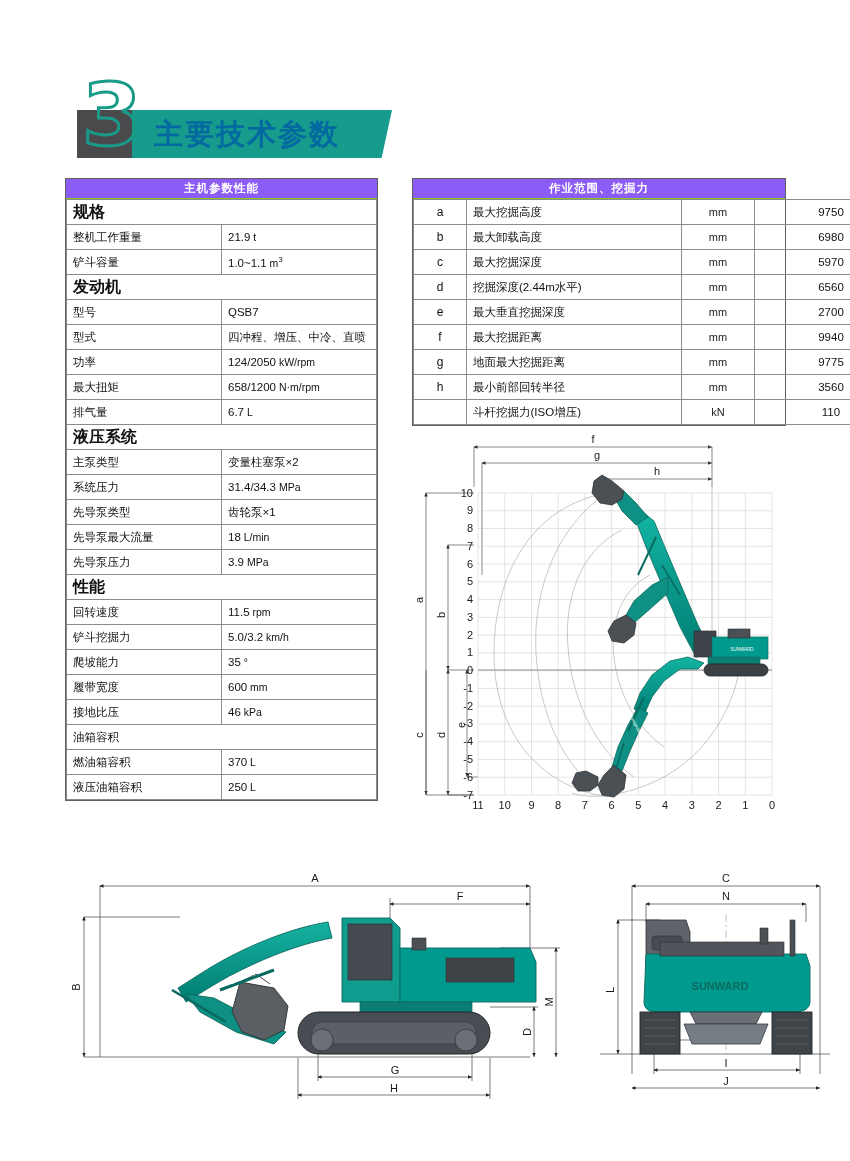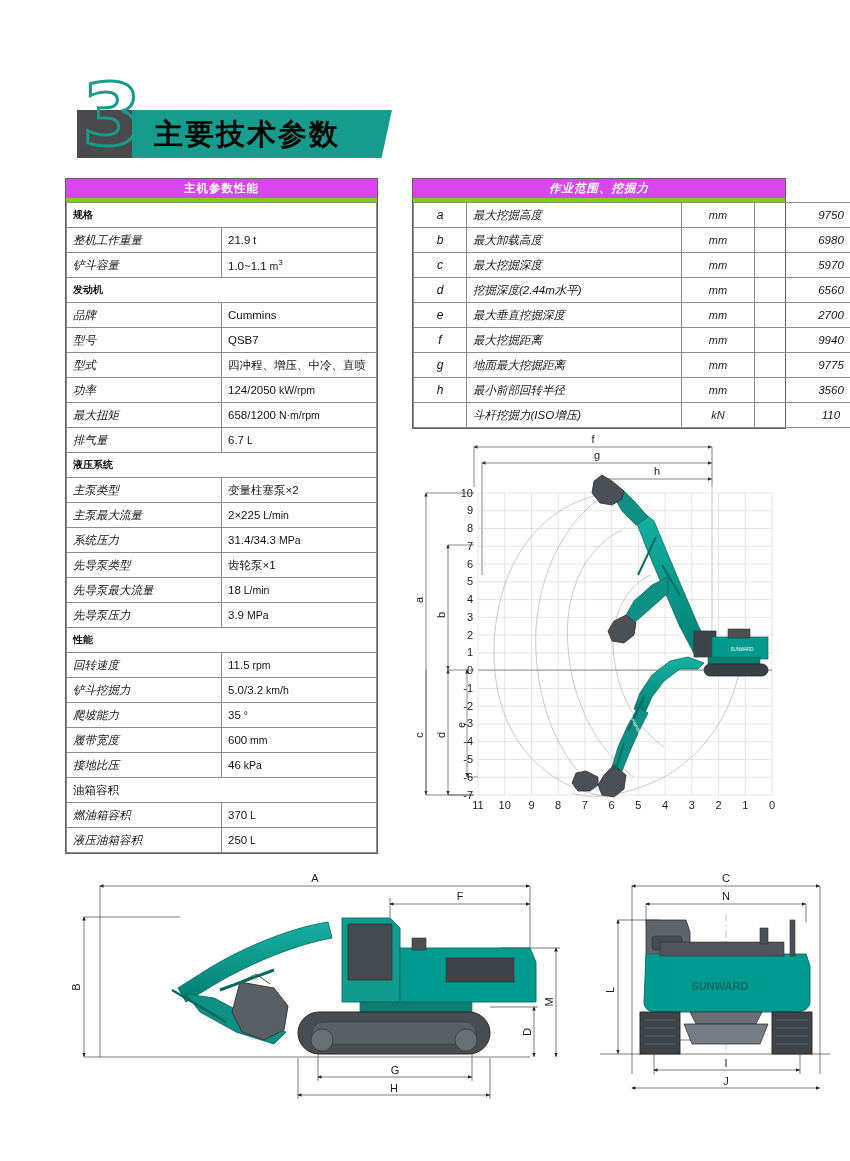--- a/index.html
+++ b/index.html
@@ -25,50 +25,50 @@
     z-index:3;
   }
   .hdr-banner{
     position:absolute;left:60px;top:38px;height:48px;width:260px;
     background:#179b8c;
     clip-path:polygon(0 0,100% 0,96% 100%,0 100%);
     z-index:2;
   }
   .hdr-title{
     position:absolute;left:82px;top:40px;height:44px;line-height:44px;
-    font-size:29px;font-weight:700;letter-spacing:2px;color:#000000;
+    font-size:29px;font-weight:700;letter-spacing:2px;color:#0369a1;
     z-index:4;white-space:nowrap;
   }
 
   
   .tbl{position:absolute;border:1px solid #5f5f5f;box-sizing:border-box;}
   .tbl-head{
-    background:#d946ef;color:#fff;text-align:center;
+    background:#8b5cf6;color:#fff;text-align:center;
     font-size:11.5px;font-weight:700;letter-spacing:1px;
     height:19px;line-height:19px;
-    border-bottom:4px solid #84cc16;
+    border-bottom:1px solid #84cc16;
   }
   table{border-collapse:collapse;width:100%;table-layout:fixed;}
   td{
     border:1px solid #8b8b8b;
     font-size:11.5px;color:#111;
     padding:0 6px;height:24px;
     overflow:hidden;white-space:nowrap;
   }
-  .grp td{font-weight:700;font-size:10px;}
+  .grp td{font-weight:700;font-size:16px;}
   .grp-plain td{font-weight:400;font-size:11.5px;}
   sup{font-size:7.5px;vertical-align:super;}
   .unit{font-size:10.5px;}
 
   
   #tbl-left{left:65px;top:178px;width:313px;}
-  #tbl-left td.lbl{width:124px;font-style:italic;}
+  #tbl-left td.lbl{width:124px;}
 
   
-  #tbl-right{left:412px;top:178px;width:374px;font-style:italic;}
+  #tbl-right{left:412px;top:178px;width:374px;}
   #tbl-right td.key{width:40px;text-align:center;font-size:12px;}
   #tbl-right td.nm{width:202px;}
   #tbl-right td.un{width:60px;text-align:center;font-size:11px;color:#222;}
   #tbl-right td.val{width:70px;text-align:center;padding-left:41px;}
 
   
   #range-diagram{position:absolute;left:412px;top:425px;width:378px;height:415px;}
 
   
   #drawings{position:absolute;left:60px;top:862px;width:790px;height:250px;}
@@ -100,24 +100,20 @@
             <td>21.9<span class="unit"> t</span></td>
           </tr>
           <tr>
             <td class="lbl">铲斗容量</td>
             <td>1.0~1.1<span class="unit"> m</span><sup>3</sup></td>
           </tr>
           <tr class="grp">
             <td colspan="2">发动机</td>
           </tr>
           <tr>
-            <td class="lbl">品牌</td>
-            <td>Cummins</td>
-          </tr>
-          <tr>
             <td class="lbl">型号</td>
             <td>QSB7</td>
           </tr>
           <tr>
             <td class="lbl">型式</td>
             <td>四冲程、增压、中冷、直喷</td>
           </tr>
           <tr>
             <td class="lbl">功率</td>
             <td>124/2050<span class="unit"> kW/rpm</span></td>
@@ -129,24 +125,20 @@
           <tr>
             <td class="lbl">排气量</td>
             <td>6.7<span class="unit"> L</span></td>
           </tr>
           <tr class="grp">
             <td colspan="2">液压系统</td>
           </tr>
           <tr>
             <td class="lbl">主泵类型</td>
             <td>变量柱塞泵×2</td>
-          </tr>
-          <tr>
-            <td class="lbl">主泵最大流量</td>
-            <td>2×225<span class="unit"> L/min</span></td>
           </tr>
           <tr>
             <td class="lbl">系统压力</td>
             <td>31.4/34.3<span class="unit"> MPa</span></td>
           </tr>
           <tr>
             <td class="lbl">先导泵类型</td>
             <td>齿轮泵×1</td>
           </tr>
           <tr>

